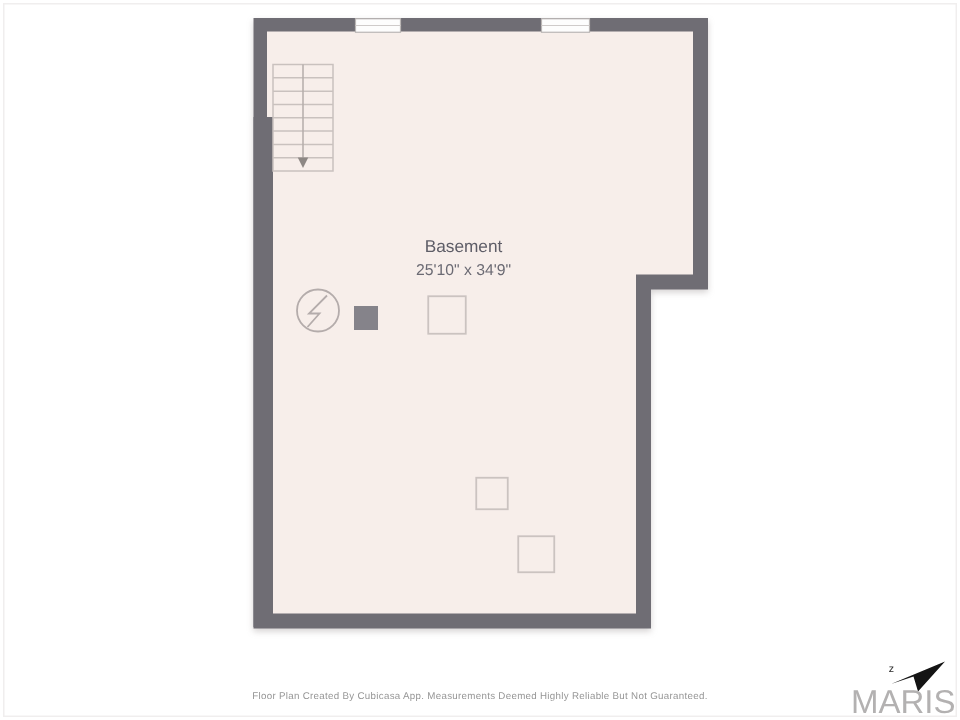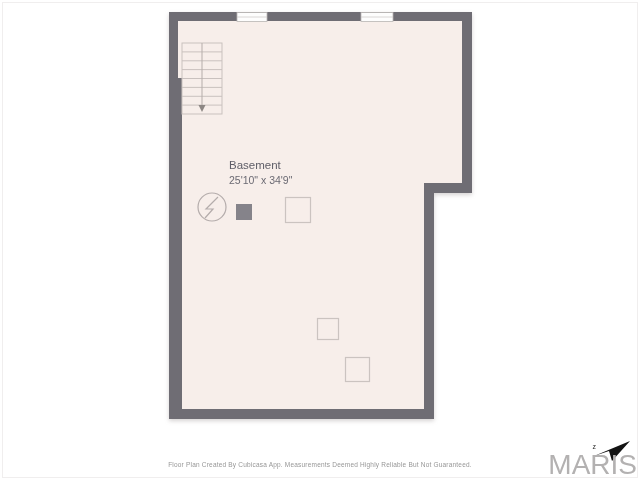--- a/index.html
+++ b/index.html
@@ -5,32 +5,32 @@
   html,body{margin:0;padding:0;}
   body{
     width:640px;height:480px;background:#ffffff;overflow:hidden;
     font-family:"Liberation Sans", sans-serif;position:relative;
   }
   .canvas{position:absolute;inset:0;width:640px;height:480px;}
   .canvas .edge{position:absolute;inset:2px;border:1px solid #f0eeee;pointer-events:none;}
   svg.plan{position:absolute;left:0;top:0;}
   .building{filter:drop-shadow(0 2px 2px rgba(120,110,110,0.30));}
   .room-label{
-    position:absolute;left:229px;top:158px;width:160px;text-align:left;
+    position:absolute;left:229px;top:158px;width:160px;text-align:center;
     color:#5e5d67;line-height:1.25;
   }
   .room-name{font-size:11.5px;}
   .room-dims{font-size:10.5px;color:#6b6a73;margin-top:2px;}
   .footer-note{
     position:absolute;left:0;top:461px;width:640px;text-align:center;
     font-size:6.5px;letter-spacing:0.2px;color:#969696;
   }
   .logo{position:absolute;right:3px;bottom:1px;width:64px;height:40px;}
   .logo-text{
-    position:absolute;right:0;bottom:0;font-size:28px;color:#b3b1b1;
+    position:absolute;right:0;bottom:0;font-size:22px;color:#b3b1b1;
     letter-spacing:0px;line-height:1;
   }
   .logo-arrow{position:absolute;right:5px;top:0;}
   .logo-mark{position:absolute;right:41px;top:4px;font-size:7px;color:#2a2a2a;line-height:1;}
 </style>
 </head>
 <body>
 
 <div class="canvas">
 

